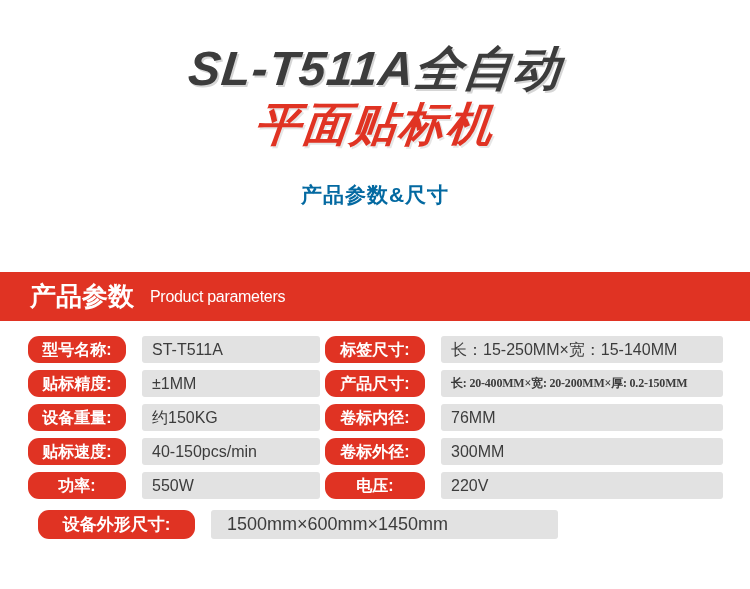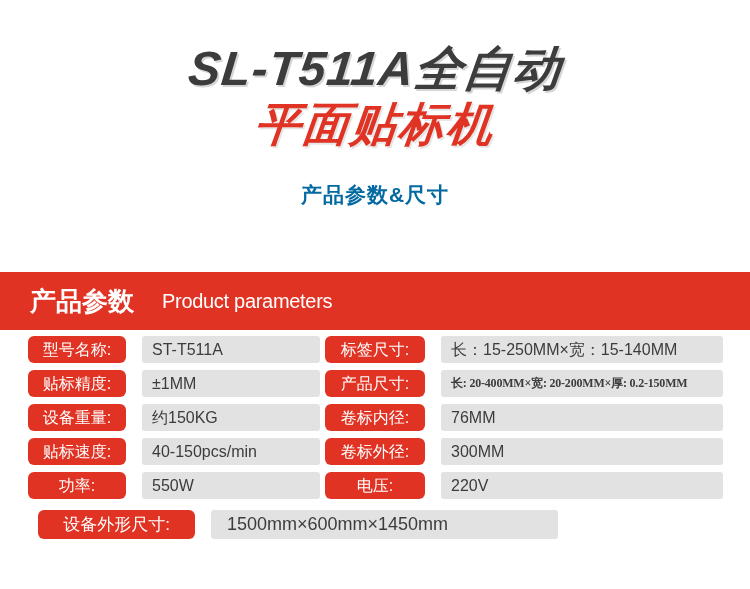--- a/index.html
+++ b/index.html
@@ -50,35 +50,35 @@
     color: #0369a1;
     letter-spacing: 1px;
   }
 
   
   .section-bar {
     position: absolute;
     left: 0;
     top: 272px;
     width: 750px;
-    height: 58px;
+    height: 49px;
     background: #e03323;
     display: flex;
     align-items: center;
   }
   .section-bar-cn {
     margin-left: 30px;
     font-size: 26px;
     font-weight: bold;
     color: #ffffff;
     letter-spacing: 0px;
   }
   .section-bar-en {
-    margin-left: 28px;
-    font-size: 20px;
+    margin-left: 16px;
+    font-size: 16px;
     color: #ffffff;
     font-weight: normal;
     letter-spacing: -0.3px;
   }
 
   
   .spec-area {
     position: absolute;
     left: 0;
     top: 336px;
@@ -104,22 +104,22 @@
     width: 398px;
     margin-left: 5px;
     display: flex;
     flex-direction: row;
     align-items: flex-end;
   }
   .chip {
     background: #e03323;
     color: #ffffff;
     font-size: 16px;
-    font-weight: normal;
-    border-radius: 6px;
+    font-weight: bold;
+    border-radius: 11px;
     height: 27px;
     line-height: 27px;
     text-align: center;
     white-space: nowrap;
     flex: 0 0 auto;
     letter-spacing: 0px;
   }
   .chip-left {
     width: 98px;
   }

